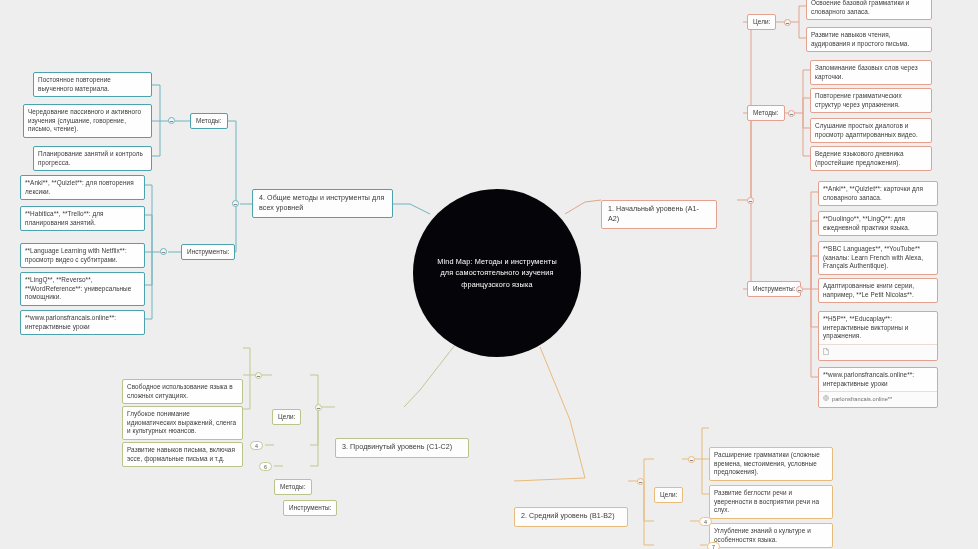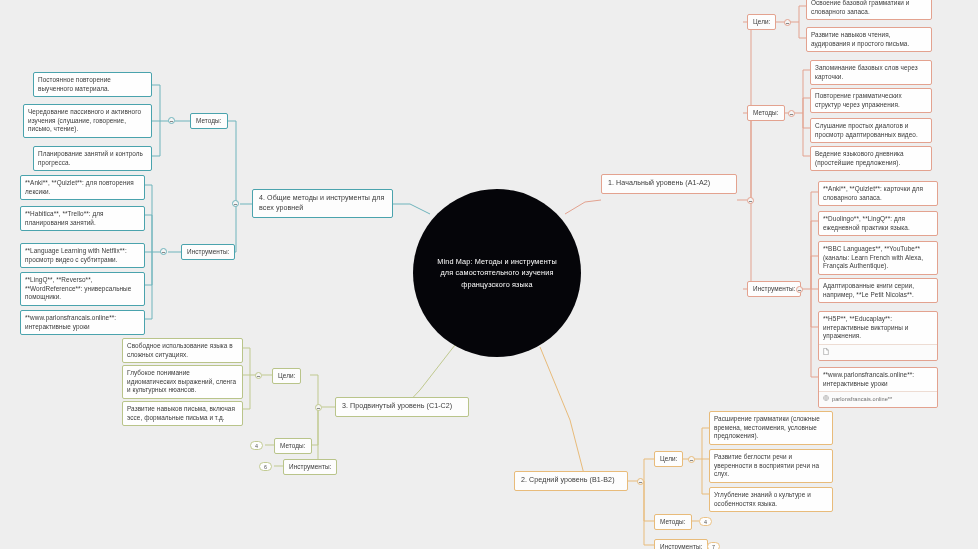--- a/index.html
+++ b/index.html
@@ -33,22 +33,22 @@
     border: 1px solid #999;
     border-radius: 2px;
     padding: 3px 4px 3px 4px;
     line-height: 1.34;
     letter-spacing: 0.01em;
   }
   .node.leaf { background: #fefefe; }
   
   .c-teal   { border-color: #4aa3ad; }
   .c-red    { border-color: #e3a28f; }
-  .c-green  { border-color: #b9c48a; }
-  .c-orange { border-color: #e8bb7a; }
+  .c-green  { border-color: #b9c48a; margin-top: 41px; }
+  .c-orange { border-color: #e8bb7a; margin-top: 36px; }
 
   .label {
     display: block;
     white-space: pre-line;
   }
   .node.mid {
     padding: 2.5px 5px;
     white-space: nowrap;
   }
   .node.levelnode {
@@ -268,21 +268,21 @@
   <div class="node leaf c-teal" style="left:20px; top:243px; width:125px;">
     <span class="label">**Language Learning with Netflix**: просмотр видео с субтитрами.</span>
   </div>
   <div class="node leaf c-teal" style="left:20px; top:272px; width:125px;">
     <span class="label">**LingQ**, **Reverso**, **WordReference**: универсальные помощники.</span>
   </div>
   <div class="node leaf c-teal" style="left:20px; top:310px; width:125px;">
     <span class="label">**www.parlonsfrancais.online**: интерактивные уроки</span>
   </div>
 
-  <div class="node levelnode c-red" style="left:601px; top:174px; width:136px;">
+  <div class="node levelnode c-red" style="left:601px; top:200px; width:116px;">
     <span class="label">1. Начальный уровень (A1-A2)</span>
   </div>
   <div class="toggle t-red" style="left:747px; top:197px;"></div>
 
   <div class="node mid c-red" style="left:747px; top:14px;">
     <span class="label">Цели:</span>
   </div>
   <div class="toggle t-red" style="left:784px; top:19px;"></div>
 
   <div class="node leaf c-red" style="left:806px; top:-5px; width:126px;">

